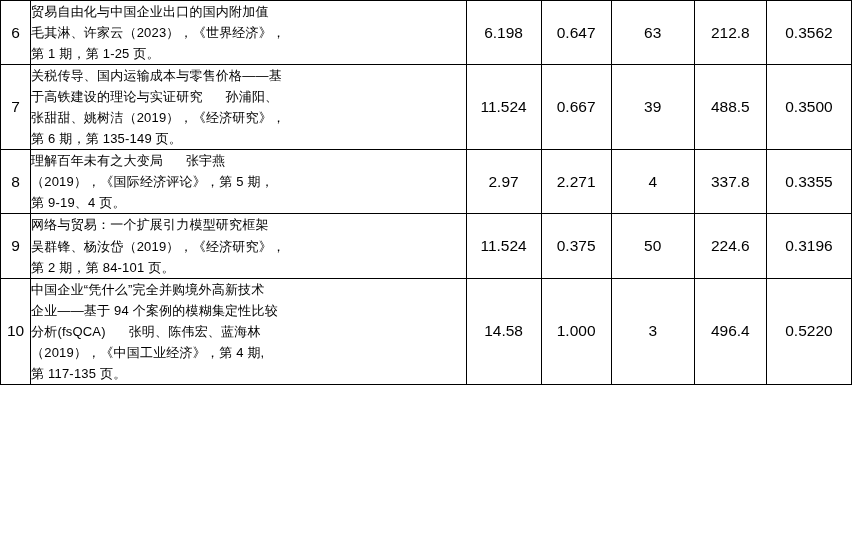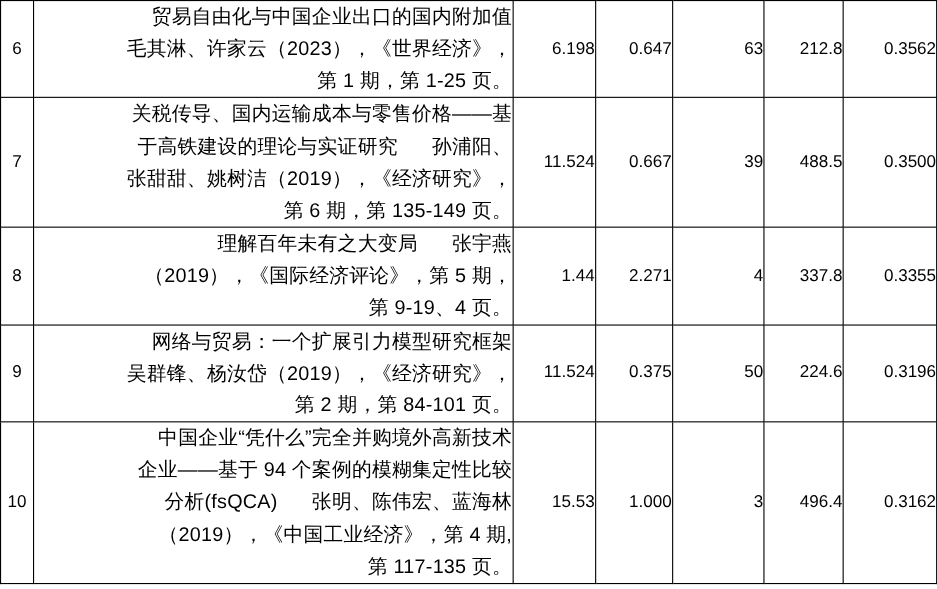--- a/index.html
+++ b/index.html
@@ -38,28 +38,28 @@
   col.c-v3 { width: 83px; }
   col.c-v4 { width: 72px; }
   col.c-v5 { width: 85px; }
 
   td.idx {
     text-align: center;
     font-size: 15.5px;
     font-family: "Liberation Sans", "DejaVu Sans", sans-serif;
   }
   td.title {
-    text-align: right;
+    text-align: left;
     padding: 5px 6px 6px 6px;
     line-height: 1.62;
-    font-size: 18px;
+    font-size: 13px;
     letter-spacing: 0.2px;
   }
   td.num {
-    text-align: right;
+    text-align: center;
     padding-right: 7px;
     font-size: 15.5px;
     white-space: nowrap;
   }
   .title-line {
     display: block;
     white-space: pre-wrap;
   }
 </style>
 </head>
@@ -104,21 +104,21 @@
         <td class="num">488.5</td>
         <td class="num">0.3500</td>
       </tr>
       <tr>
         <td class="idx">8</td>
         <td class="title">
           <span class="title-line">理解百年未有之大变局      张宇燕</span>
           <span class="title-line">（2019），《国际经济评论》，第 5 期，</span>
           <span class="title-line">第 9-19、4 页。</span>
         </td>
-        <td class="num">1.44</td>
+        <td class="num">2.97</td>
         <td class="num">2.271</td>
         <td class="num">4</td>
         <td class="num">337.8</td>
         <td class="num">0.3355</td>
       </tr>
       <tr>
         <td class="idx">9</td>
         <td class="title">
           <span class="title-line">网络与贸易：一个扩展引力模型研究框架</span>
           <span class="title-line">吴群锋、杨汝岱（2019），《经济研究》，</span>
@@ -132,21 +132,21 @@
       </tr>
       <tr>
         <td class="idx">10</td>
         <td class="title">
           <span class="title-line">中国企业“凭什么”完全并购境外高新技术</span>
           <span class="title-line">企业——基于 94 个案例的模糊集定性比较</span>
           <span class="title-line">分析(fsQCA)      张明、陈伟宏、蓝海林</span>
           <span class="title-line">（2019），《中国工业经济》，第 4 期,</span>
           <span class="title-line">第 117-135 页。</span>
         </td>
-        <td class="num">15.53</td>
+        <td class="num">14.58</td>
         <td class="num">1.000</td>
         <td class="num">3</td>
         <td class="num">496.4</td>
-        <td class="num">0.3162</td>
+        <td class="num">0.5220</td>
       </tr>
     </tbody>
   </table>
 </div>
 
 </body></html>

